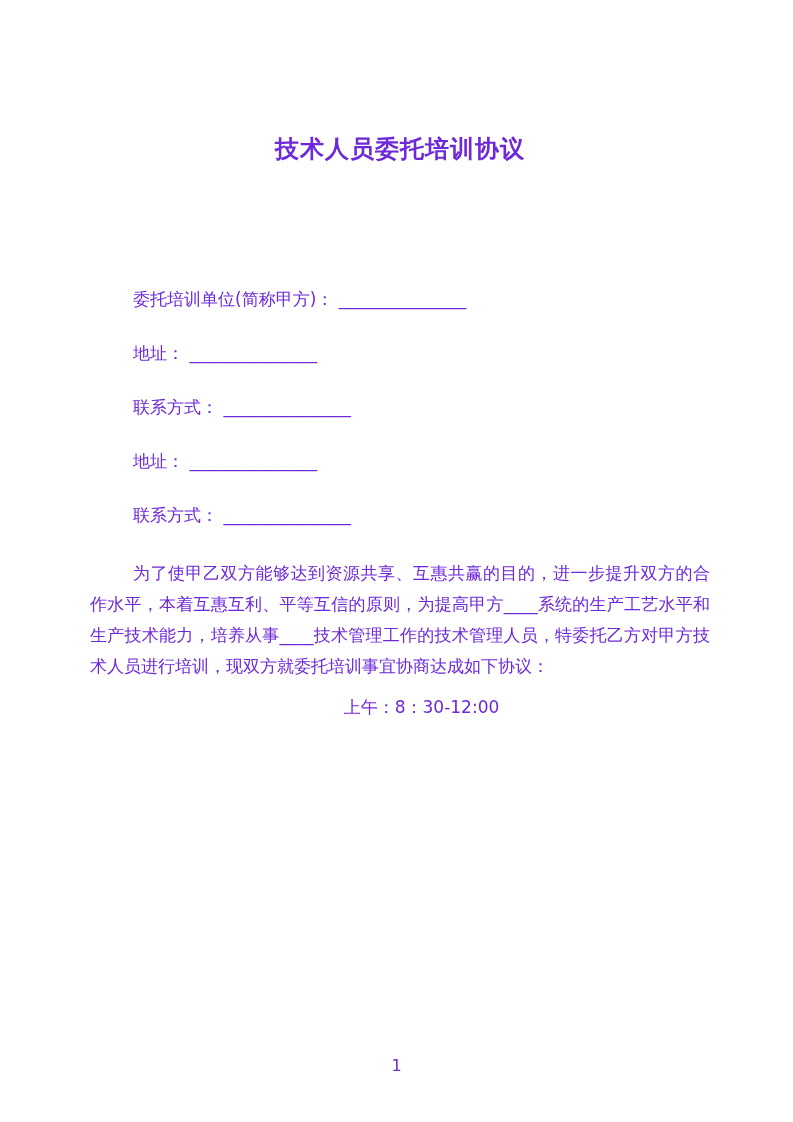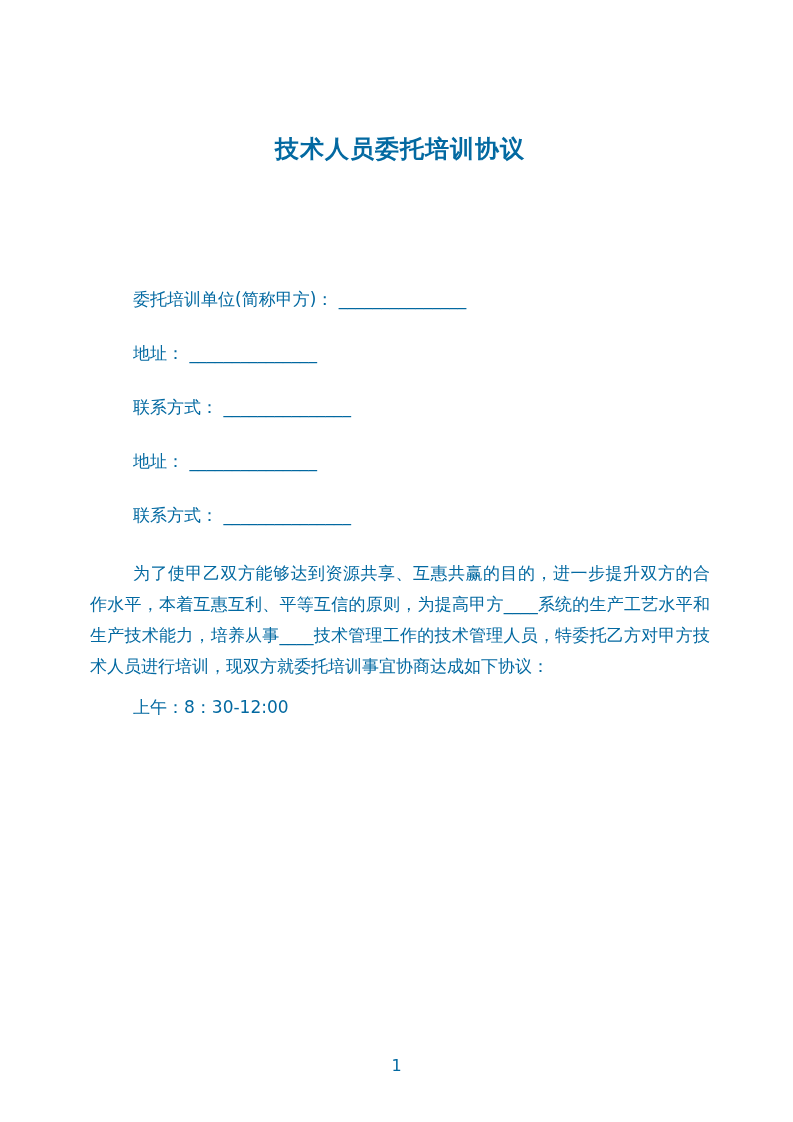--- a/index.html
+++ b/index.html
@@ -6,21 +6,21 @@
     margin: 0;
     padding: 0;
     background: #ffffff;
   }
   .page {
     position: relative;
     width: 793px;
     height: 1122px;
     margin: 0 auto;
     background: #ffffff;
-    color: #0369a1;
+    color: #6d28d9;
     font-family: "DejaVu Sans", sans-serif;
     font-size: 17px;
     box-sizing: border-box;
     padding: 0 83px 0 90px;
     overflow: hidden;
   }
   .doc-title {
     margin: 130px 0 0 0;
     text-align: center;
     font-size: 24px;
@@ -46,21 +46,21 @@
   .para {
     margin: 0 0 21px 0;
     text-indent: 43px;
     line-height: 31px;
     text-align: justify;
   }
   .para.intro {
     margin-bottom: 10px;
   }
   .para.single {
-    text-align: left;
+    text-align: center;
   }
   .page-num {
     position: absolute;
     left: 0;
     right: 0;
     bottom: 46px;
     text-align: center;
     font-size: 16px;
     line-height: 20px;
   }

